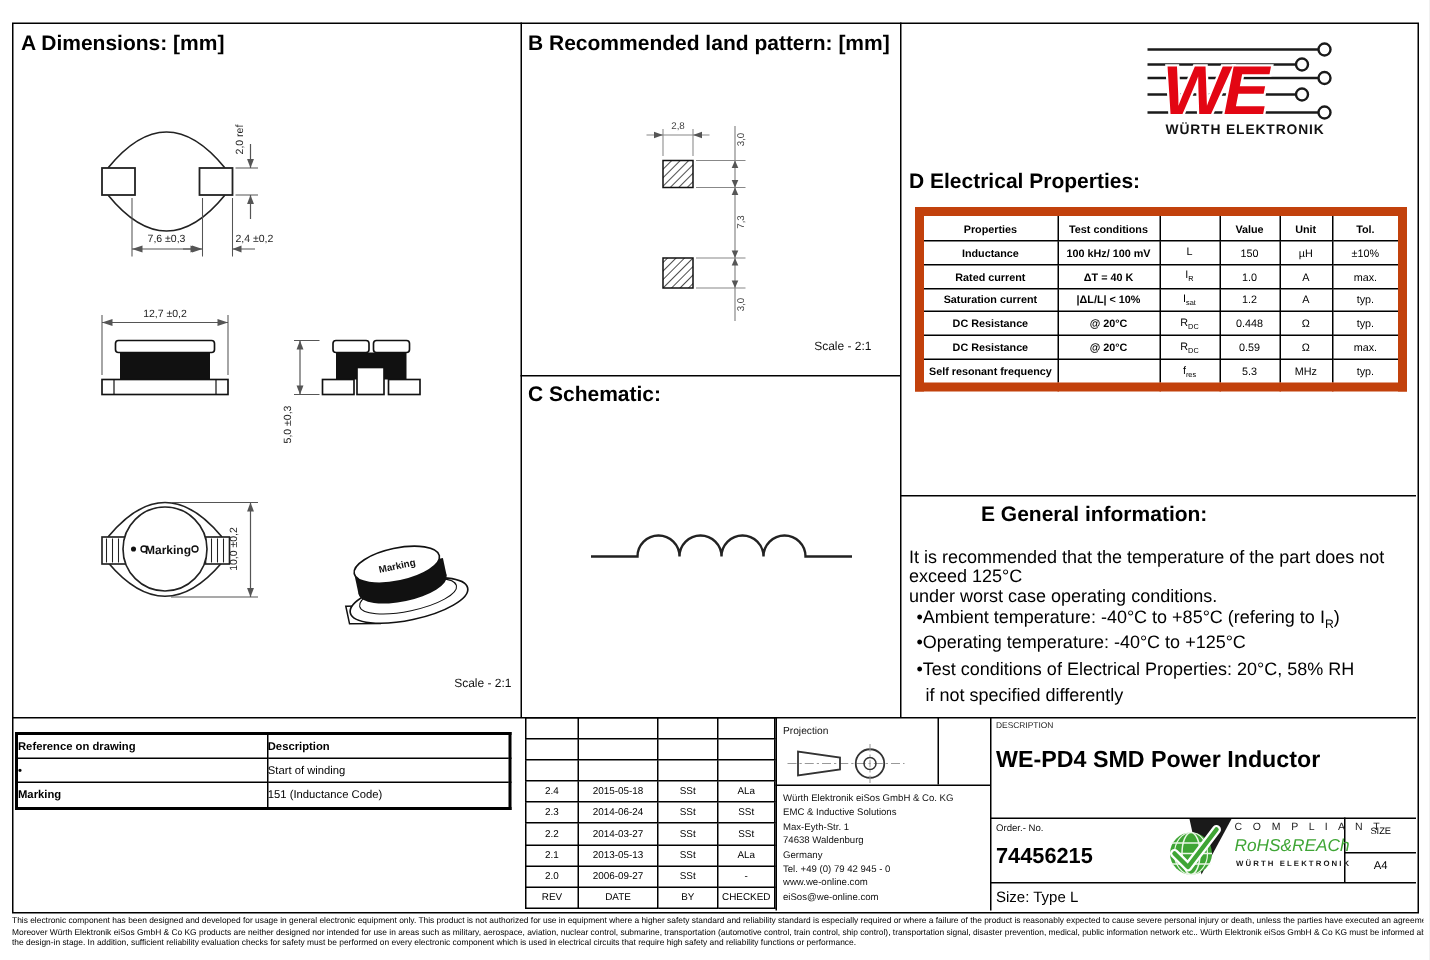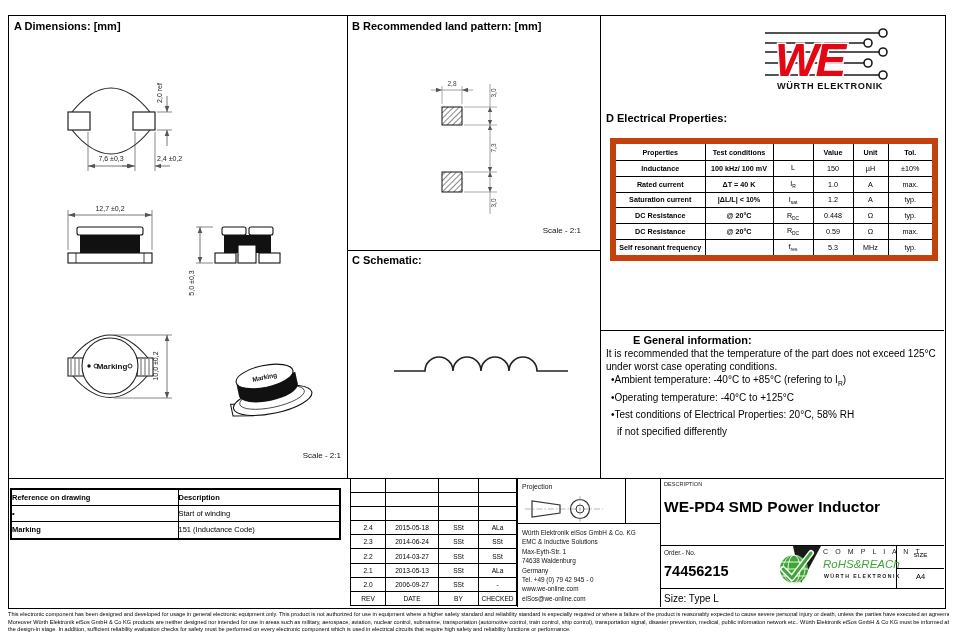--- a/index.html
+++ b/index.html
@@ -2,31 +2,31 @@
 <html><head>
 <meta charset="utf-8">
 <style>
   html,body{margin:0;padding:0;background:#e8e8e8;}
   #page{position:relative;width:953px;height:640px;background:#ffffff;
         font-family:"Liberation Sans","DejaVu Sans",sans-serif;color:#000;overflow:hidden;}
   .abs{position:absolute;}
   .hline{position:absolute;background:#000;height:1px;}
   .vline{position:absolute;background:#000;width:1px;}
   .frame{position:absolute;left:8px;top:15px;width:936px;height:592px;border:1px solid #000;}
-  .sec-h{position:absolute;font-weight:bold;font-size:11px;white-space:nowrap;}
+  .sec-h{position:absolute;font-weight:bold;font-size:14px;white-space:nowrap;}
   table{border-collapse:collapse;}
   
   .elec{position:absolute;left:610px;top:138px;table-layout:fixed;border:6px solid #c2410c;}
   .elec td{border:1px solid #000;font-size:7.2px;text-align:center;height:14.8px;
            padding:0 1px;overflow:hidden;white-space:nowrap;}
   .elec thead td{font-weight:bold;height:16px;}
   .elec td.b{font-weight:bold;}
   sub{font-size:68%;}
   
-  .gen{position:absolute;left:606px;top:347px;width:338px;font-size:10px;line-height:13.2px;}
+  .gen{position:absolute;left:606px;top:365px;width:338px;font-size:12px;line-height:13.2px;}
   .gen [data-repeat="sections.e.bullets"] .gline{padding-left:5px;}
   .gen [data-repeat="sections.e.bullets"] .gline:last-child{padding-left:11px;}
   
   .ref{position:absolute;left:10px;top:488px;table-layout:fixed;border:2px solid #000;}
   .ref td{border:1px solid #000;font-size:7.5px;height:15.2px;padding:0;}
   .ref td.b{font-weight:bold;}
   
   .rev{position:absolute;left:350px;top:478px;table-layout:fixed;border:1px solid #000;}
   .rev td{border:1px solid #000;font-size:6.6px;text-align:center;height:13.1px;padding:0;
           overflow:hidden;white-space:nowrap;}
@@ -59,21 +59,21 @@
   <div class="vline" style="left:347px;top:15px;height:463px;"></div>
   <div class="vline" style="left:600px;top:15px;height:463px;"></div>
   <div class="hline" style="left:347px;top:250px;width:253px;"></div>
   <div class="hline" style="left:600px;top:330px;width:344px;"></div>
   <div class="hline" style="left:8px;top:478px;width:936px;"></div>
 
   <div class="sec-h" style="left:14px;top:20px;">A Dimensions: [mm]</div>
   <div class="sec-h" style="left:352px;top:20px;">B Recommended land pattern: [mm]</div>
   <div class="sec-h" style="left:352px;top:254px;">C Schematic:</div>
   <div class="sec-h" style="left:606px;top:112px;">D Electrical Properties:</div>
-  <div class="sec-h" style="left:606px;top:334px;padding-left:27px;">E General information:</div>
+  <div class="sec-h" style="left:627px;top:334px;padding-left:27px;">E General information:</div>
 
   <svg class="abs" style="left:8px;top:30px;" width="339" height="435" viewBox="8 30 339 435">
 
     <path d="M72,112 Q111,64 150,112" fill="none" stroke="#222" stroke-width="1.1"></path>
     <path d="M72,130 Q111,178 150,130" fill="none" stroke="#222" stroke-width="1.1"></path>
     <rect x="68" y="112" width="22" height="18" fill="#fff" stroke="#222" stroke-width="1.2"></rect>
     <rect x="133" y="112" width="22" height="18" fill="#fff" stroke="#222" stroke-width="1.2"></rect>
 
     <line x1="88" y1="132" x2="88" y2="171" stroke="#555" stroke-width="0.7"></line>
     <line x1="135" y1="132" x2="135" y2="171" stroke="#555" stroke-width="0.7"></line>

